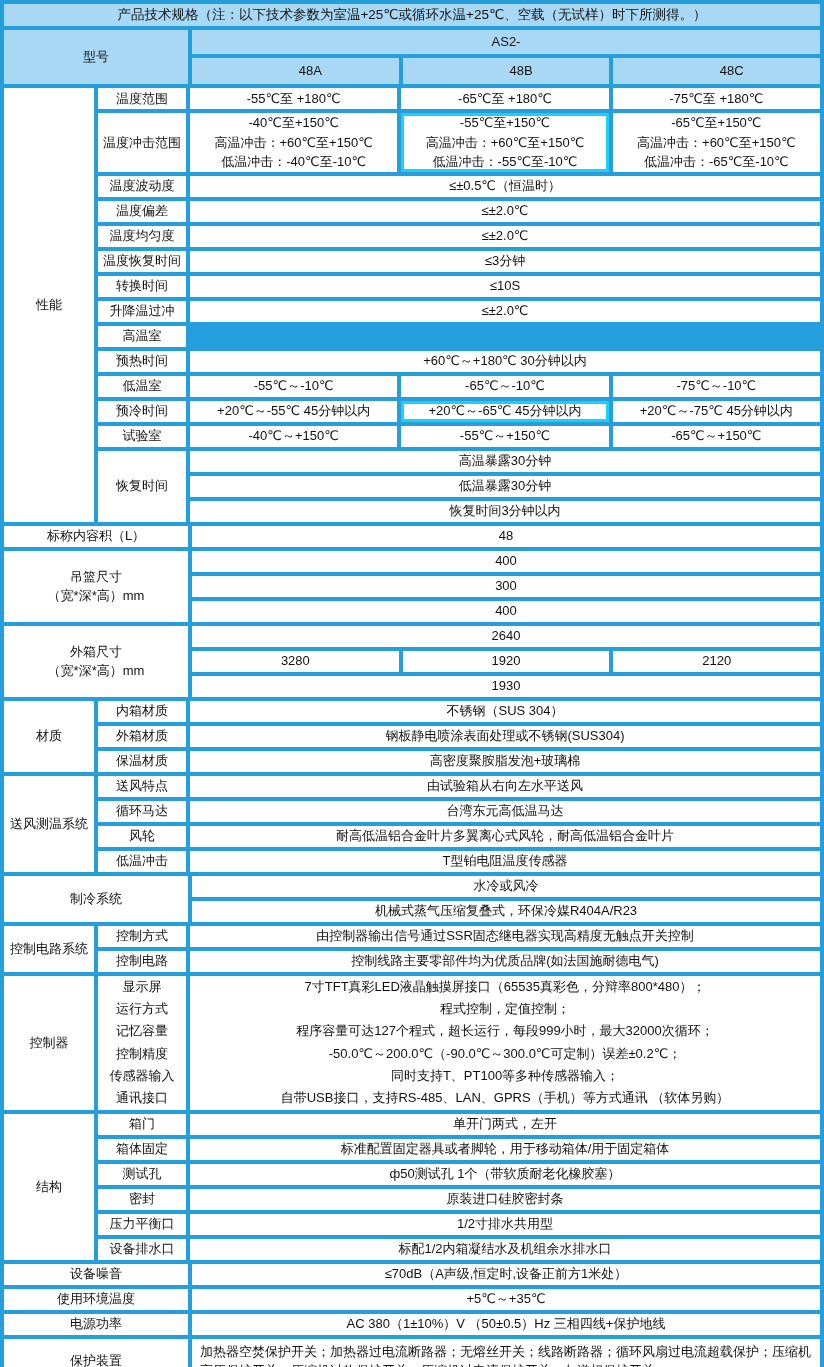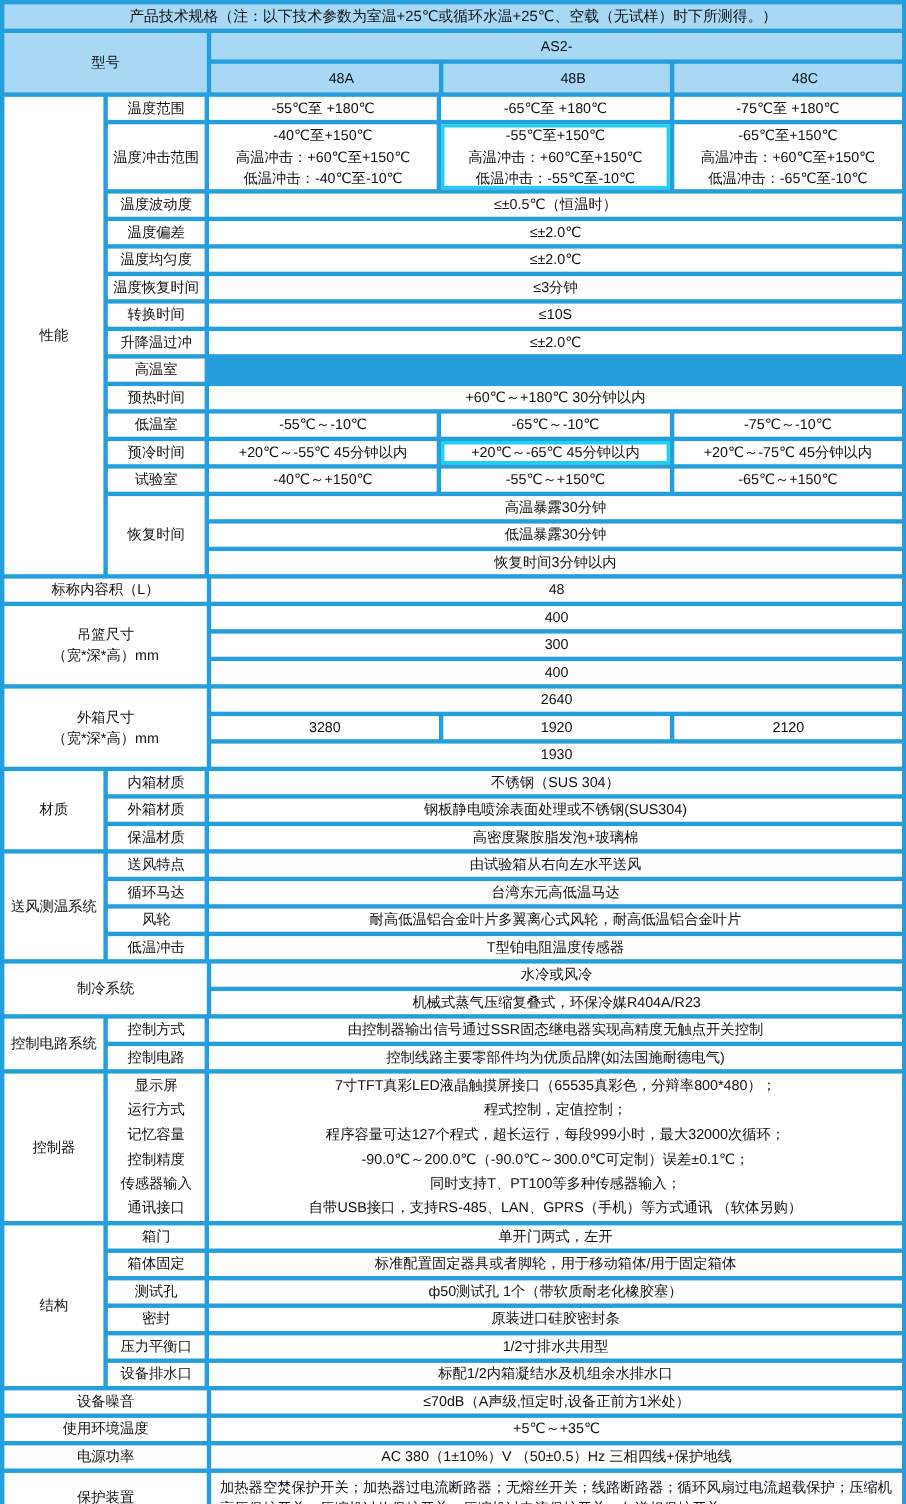--- a/index.html
+++ b/index.html
@@ -251,21 +251,21 @@
         <div class="trow">
           <div class="cell c-label tall">显示屏
 运行方式
 记忆容量
 控制精度
 传感器输入
 通讯接口</div>
           <div class="cell c-full tall">7寸TFT真彩LED液晶触摸屏接口（65535真彩色，分辩率800*480）；
 程式控制，定值控制；
 程序容量可达127个程式，超长运行，每段999小时，最大32000次循环；
--90.0℃～200.0℃（-90.0℃～300.0℃可定制）误差±0.1℃；
+-50.0℃～200.0℃（-90.0℃～300.0℃可定制）误差±0.2℃；
 同时支持T、PT100等多种传感器输入；
 自带USB接口，支持RS-485、LAN、GPRS（手机）等方式通讯 （软体另购）</div>
         </div>
       </div>
     </div>
     <div class="section">
       <div class="cell c-cat">结构</div>
       <div class="rowscol">
         <div class="trow">
           <div class="cell c-label">箱门</div>

